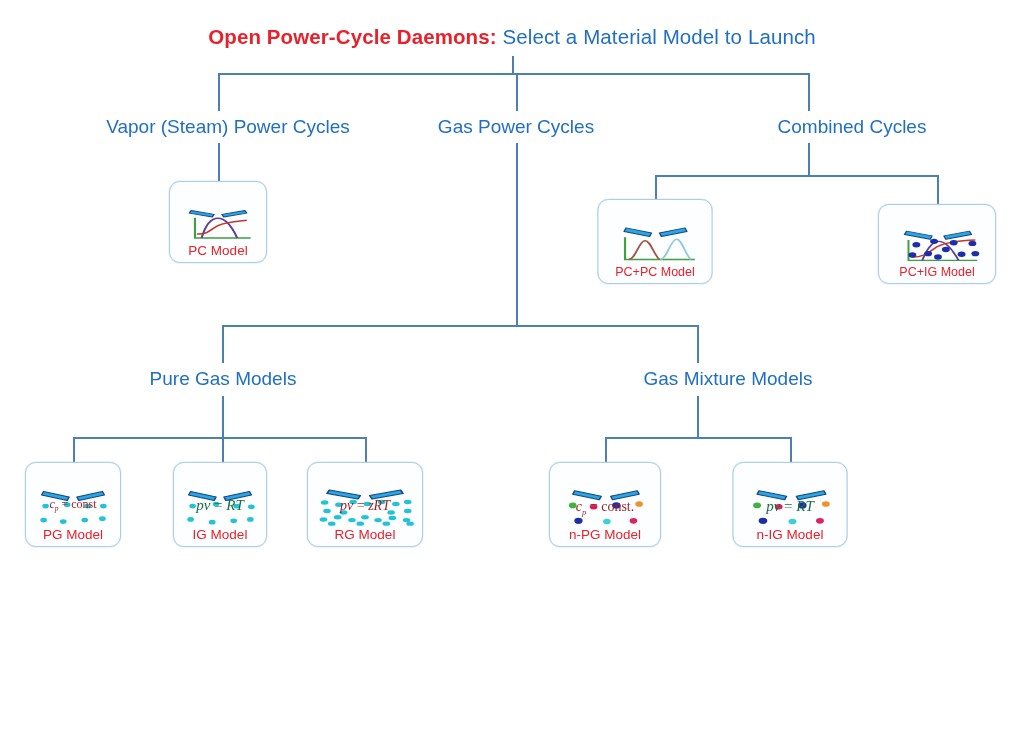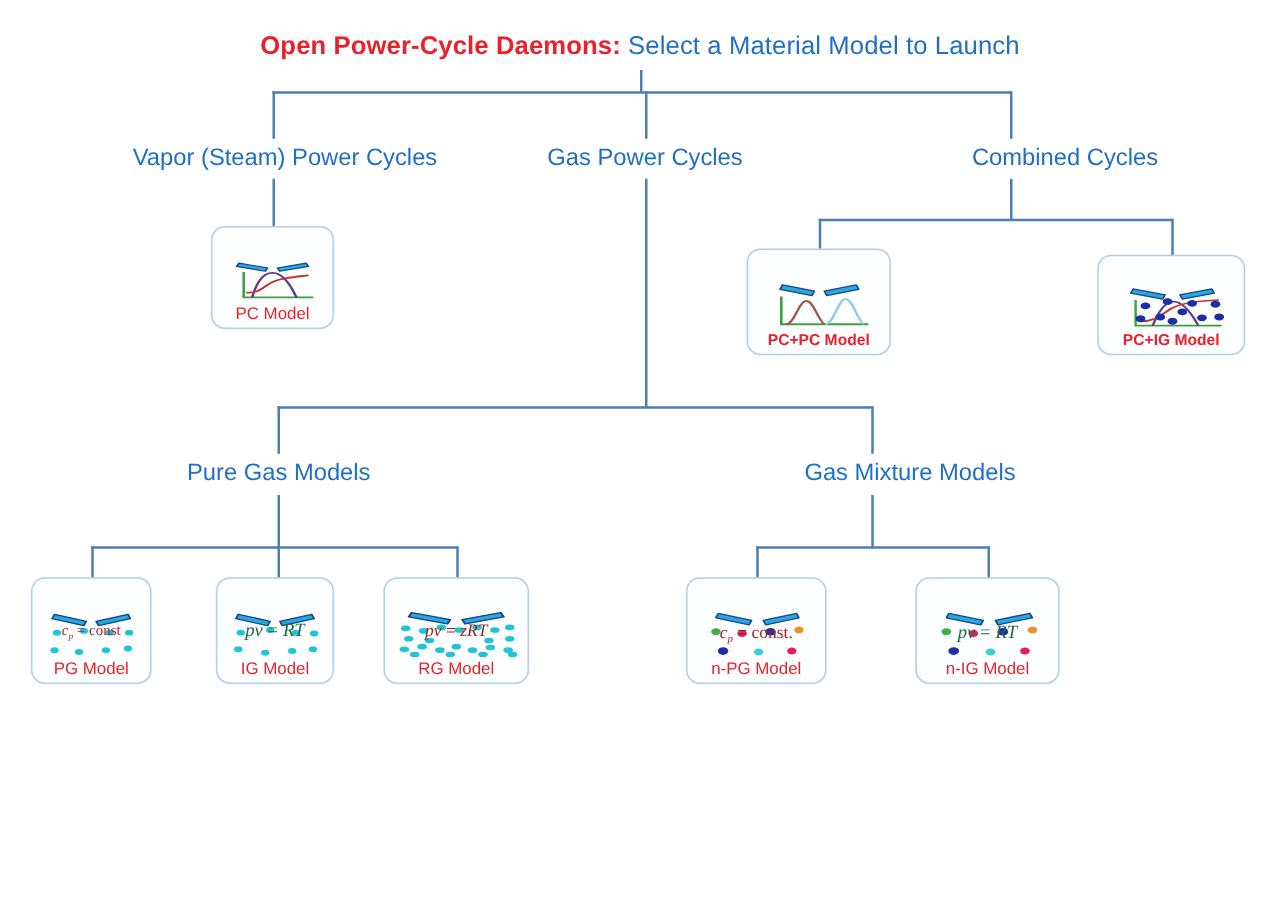--- a/index.html
+++ b/index.html
@@ -36,21 +36,21 @@
     display:flex;flex-direction:column;align-items:center;
     padding-top:20px;
     box-shadow:0 0 0 .5px rgba(174,205,232,.45);
   }
   .icon-art{position:relative;width:100%;flex:1 1 auto;overflow:hidden;}
   .icon-art svg{position:absolute;left:0;top:0;width:100%;height:100%;}
   .icon-caption{
     color:#e8212b;font-size:13.5px;line-height:1.05;
     padding-bottom:4px;white-space:nowrap;
   }
-  .icon-caption.small{font-size:12.5px;font-weight:bold;}
+  .icon-caption.small{font-size:12.5px;}
 
   
   .formula{
     position:absolute;left:0;width:100%;text-align:center;
     font-family:"Liberation Serif", serif;font-style:italic;
     white-space:nowrap;pointer-events:none;
   }
   .formula sub{font-size:.62em;font-style:italic;}
   .formula .up{font-style:normal;}
 </style>

